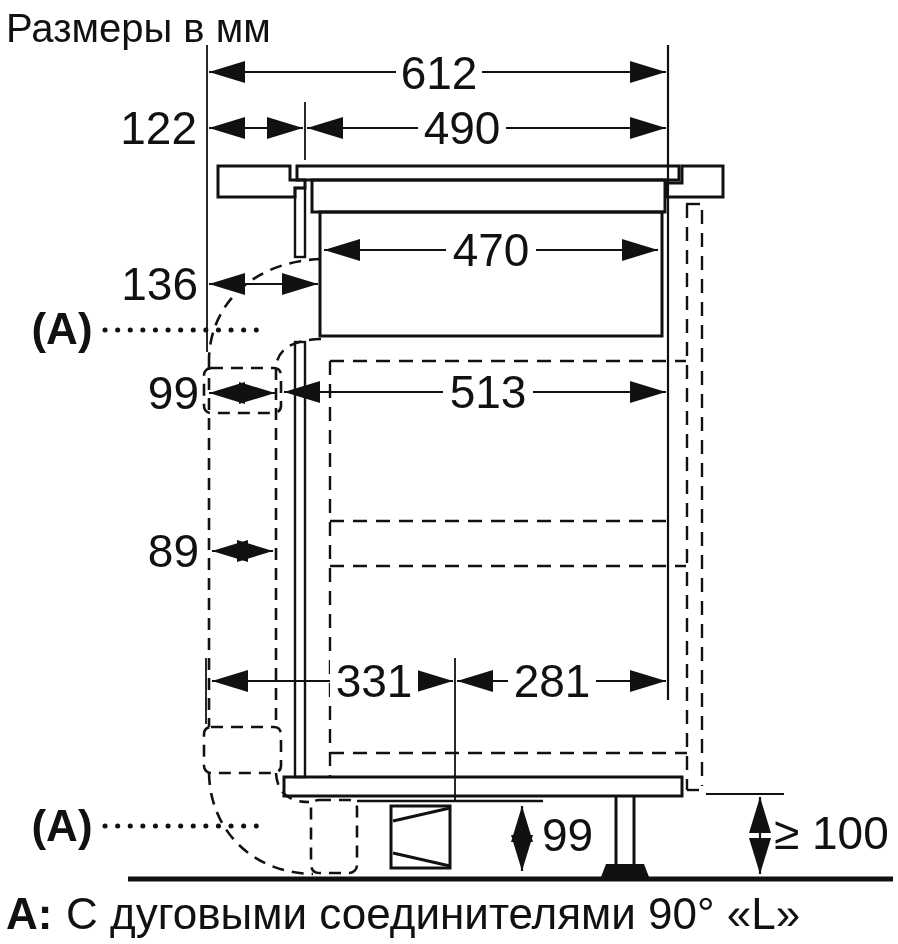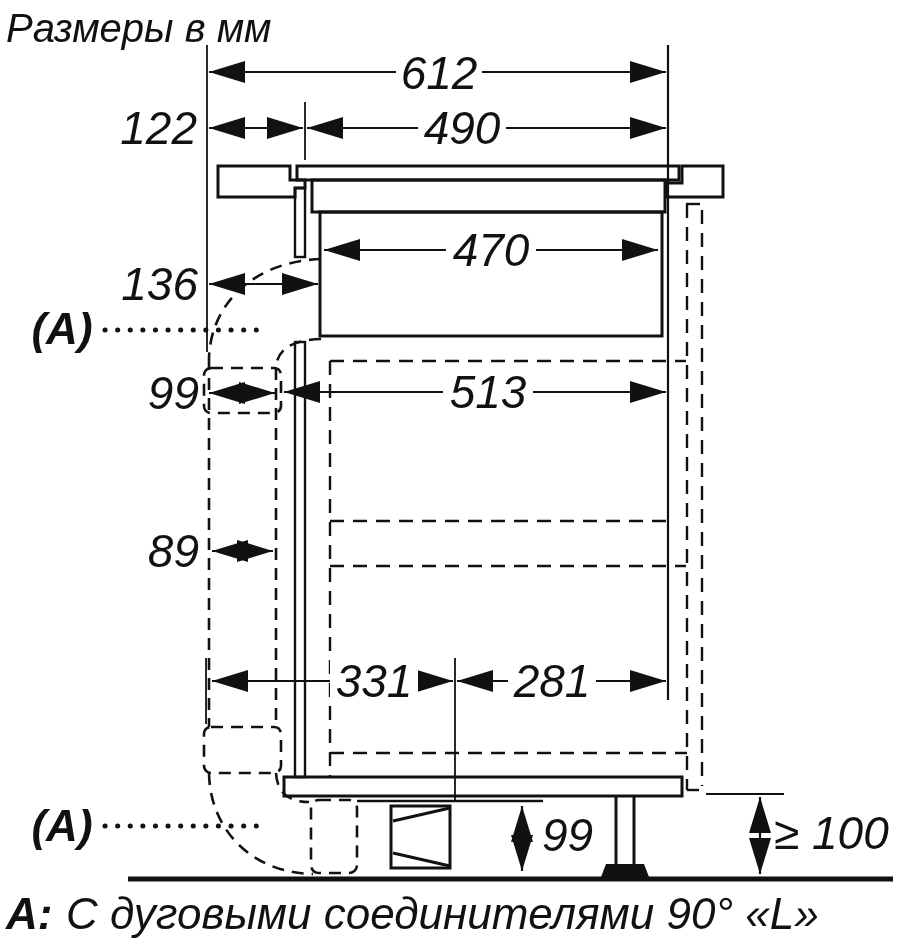--- a/index.html
+++ b/index.html
@@ -1,17 +1,17 @@
 <!DOCTYPE html>
 <html><head>
 <meta charset="utf-8">
 <style>
   html,body{margin:0;padding:0;background:#ffffff;}
   .stage{width:730px;height:944px;position:relative;background:#fff;
-         font-family:"Liberation Sans", sans-serif;font-style:italic;}
+         font-family:"Liberation Sans", sans-serif;}
   svg text{font-family:"Liberation Sans", sans-serif;fill:#111;}
   .ln   {stroke:#111;stroke-width:3;fill:none;}
   .ln2  {stroke:#111;stroke-width:2.4;fill:none;}
   .thin {stroke:#111;stroke-width:1.8;fill:none;}
   .dim  {stroke:#111;stroke-width:2.2;fill:none;}
   .dash {stroke:#111;stroke-width:2.6;fill:none;stroke-dasharray:12 8;}
   .cdash{stroke:#111;stroke-width:2.4;fill:none;stroke-dasharray:14 9;}
   .dot  {stroke:#111;stroke-width:5;fill:none;stroke-dasharray:0.1 12.5;stroke-linecap:round;}
   .txt  {font-size:46px;}
   .call {font-size:44px;font-weight:bold;}

